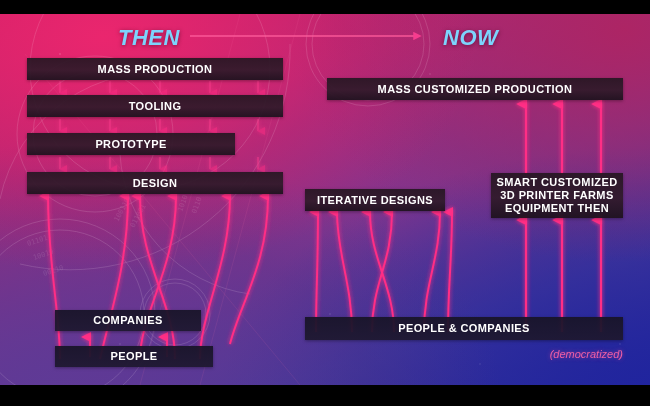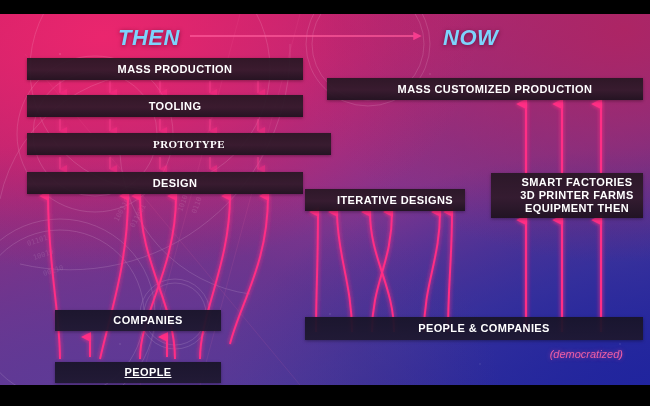--- a/index.html
+++ b/index.html
@@ -107,34 +107,33 @@
     justify-content: center;
     flex-direction: column;
     color: #ffffff;
     font-weight: 700;
     font-size: 11px;
     letter-spacing: 0.4px;
     text-align: center;
     background: linear-gradient(180deg, rgba(38,22,34,0.93) 0%, rgba(48,26,42,0.93) 55%, rgba(30,18,30,0.95) 100%);
     box-shadow: 0 1px 3px rgba(0,0,0,.35);
     white-space: nowrap;
-    padding-left: 20px;
   }
   .box.dark-blue {
     background: linear-gradient(180deg, rgba(24,20,40,0.94) 0%, rgba(30,24,48,0.94) 100%);
   }
   .box .line { display: block; line-height: 13px; }
 
   
   #box-mass-production { left: 27px;  top: 58px;  width: 256px; height: 22px; }
   #box-tooling         { left: 27px;  top: 95px;  width: 256px; height: 22px; }
-  #box-prototype       { left: 27px;  top: 133px; width: 284px; height: 22px; font-family: Liberation Serif, serif; }
+  #box-prototype       { left: 27px;  top: 133px; width: 208px; height: 22px; }
   #box-design          { left: 27px;  top: 172px; width: 256px; height: 22px; }
   #box-companies       { left: 55px;  top: 310px; width: 146px; height: 21px; }
-  #box-people          { left: 55px;  top: 362px; width: 146px; height: 21px; text-decoration: underline; }
+  #box-people          { left: 55px;  top: 346px; width: 158px; height: 21px; }
 
   
   #box-mass-customized { left: 327px; top: 78px;  width: 296px; height: 22px; text-align: center; }
   #box-iterative       { left: 305px; top: 189px; width: 140px; height: 22px; }
   #box-smart           { left: 491px; top: 173px; width: 132px; height: 45px;
                          font-size: 11px; line-height: 13px; }
   #box-people-companies{ left: 305px; top: 317px; width: 318px; height: 23px; }
 
   
   #democratized {
@@ -300,21 +299,21 @@
     <span class="line">PEOPLE</span>
   </div>
 
   <div class="box" id="box-mass-customized">
     <span class="line">MASS CUSTOMIZED PRODUCTION</span>
   </div>
   <div class="box" id="box-iterative">
     <span class="line">ITERATIVE DESIGNS</span>
   </div>
   <div class="box" id="box-smart">
-    <span class="line">SMART FACTORIES</span>
+    <span class="line">SMART CUSTOMIZED</span>
     <span class="line">3D PRINTER FARMS</span>
     <span class="line">EQUIPMENT THEN</span>
   </div>
   <div class="box dark-blue" id="box-people-companies">
     <span class="line">PEOPLE &amp; COMPANIES</span>
   </div>
 
   <div id="democratized">(democratized)</div>
 
   <div class="letterbox top"></div>

